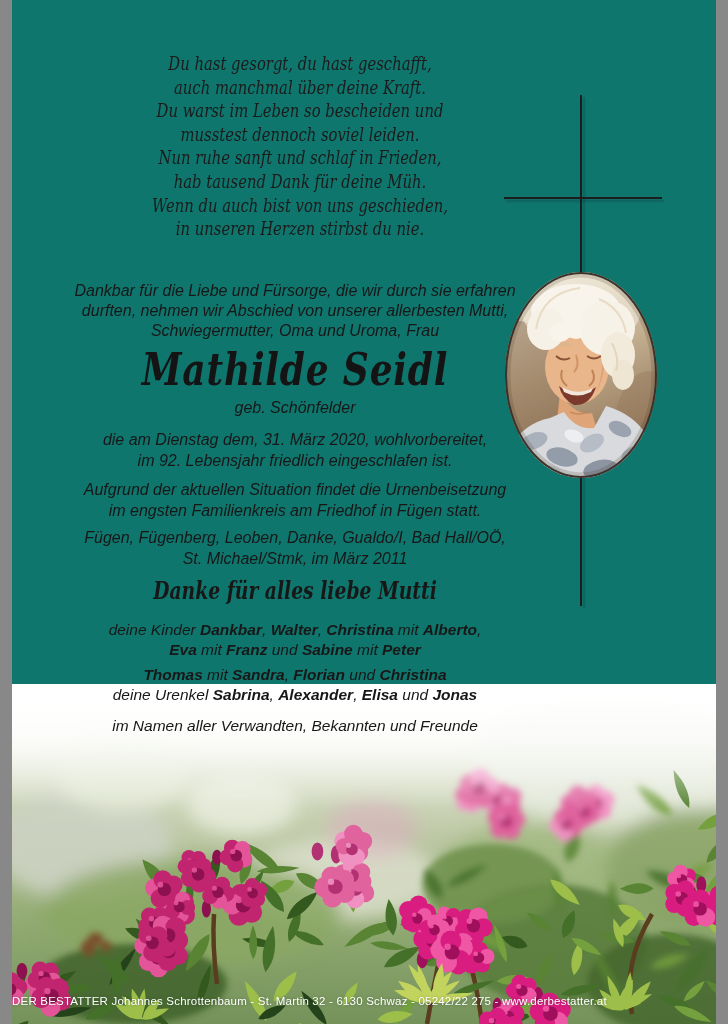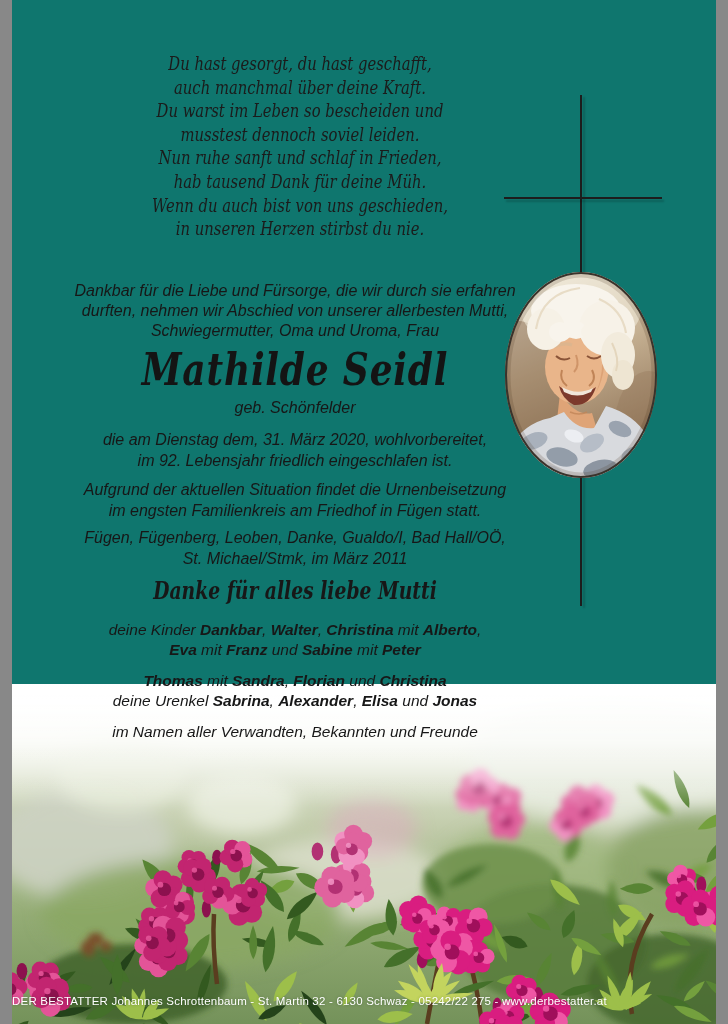--- a/index.html
+++ b/index.html
@@ -40,21 +40,21 @@
   .maiden{top:398px;font-size:16px;line-height:19px;}
   .death{top:430px;font-size:16px;line-height:20.5px;}
   .funeral{top:480px;font-size:16px;line-height:20.5px;}
   .places{top:528px;font-size:16px;line-height:20.5px;}
   .thanks{
     top:575px;font-family:"DejaVu Serif",serif;font-style:italic;font-weight:600;
     font-size:25px;line-height:32px;transform:scaleX(0.75);transform-origin:50% 0;
   }
   .family{top:620px;font-size:15.5px;line-height:19.5px;}
   .family-line b{font-weight:700;}
-  .family-line:nth-child(2){margin-bottom:12px;}
+  .family-line:nth-child(2){margin-bottom:6px;}
   .family-line:nth-child(4){margin-bottom:12px;}
   .family-line:nth-child(5){margin-bottom:0;}
   
   .footer{
     position:absolute;left:0;right:0;bottom:17px;text-align:left;z-index:4;
     color:#ffffff;font-size:11.5px;letter-spacing:0.2px;
     text-shadow:0 0 3px rgba(0,40,0,0.35);
   }
 </style>
 </head>

